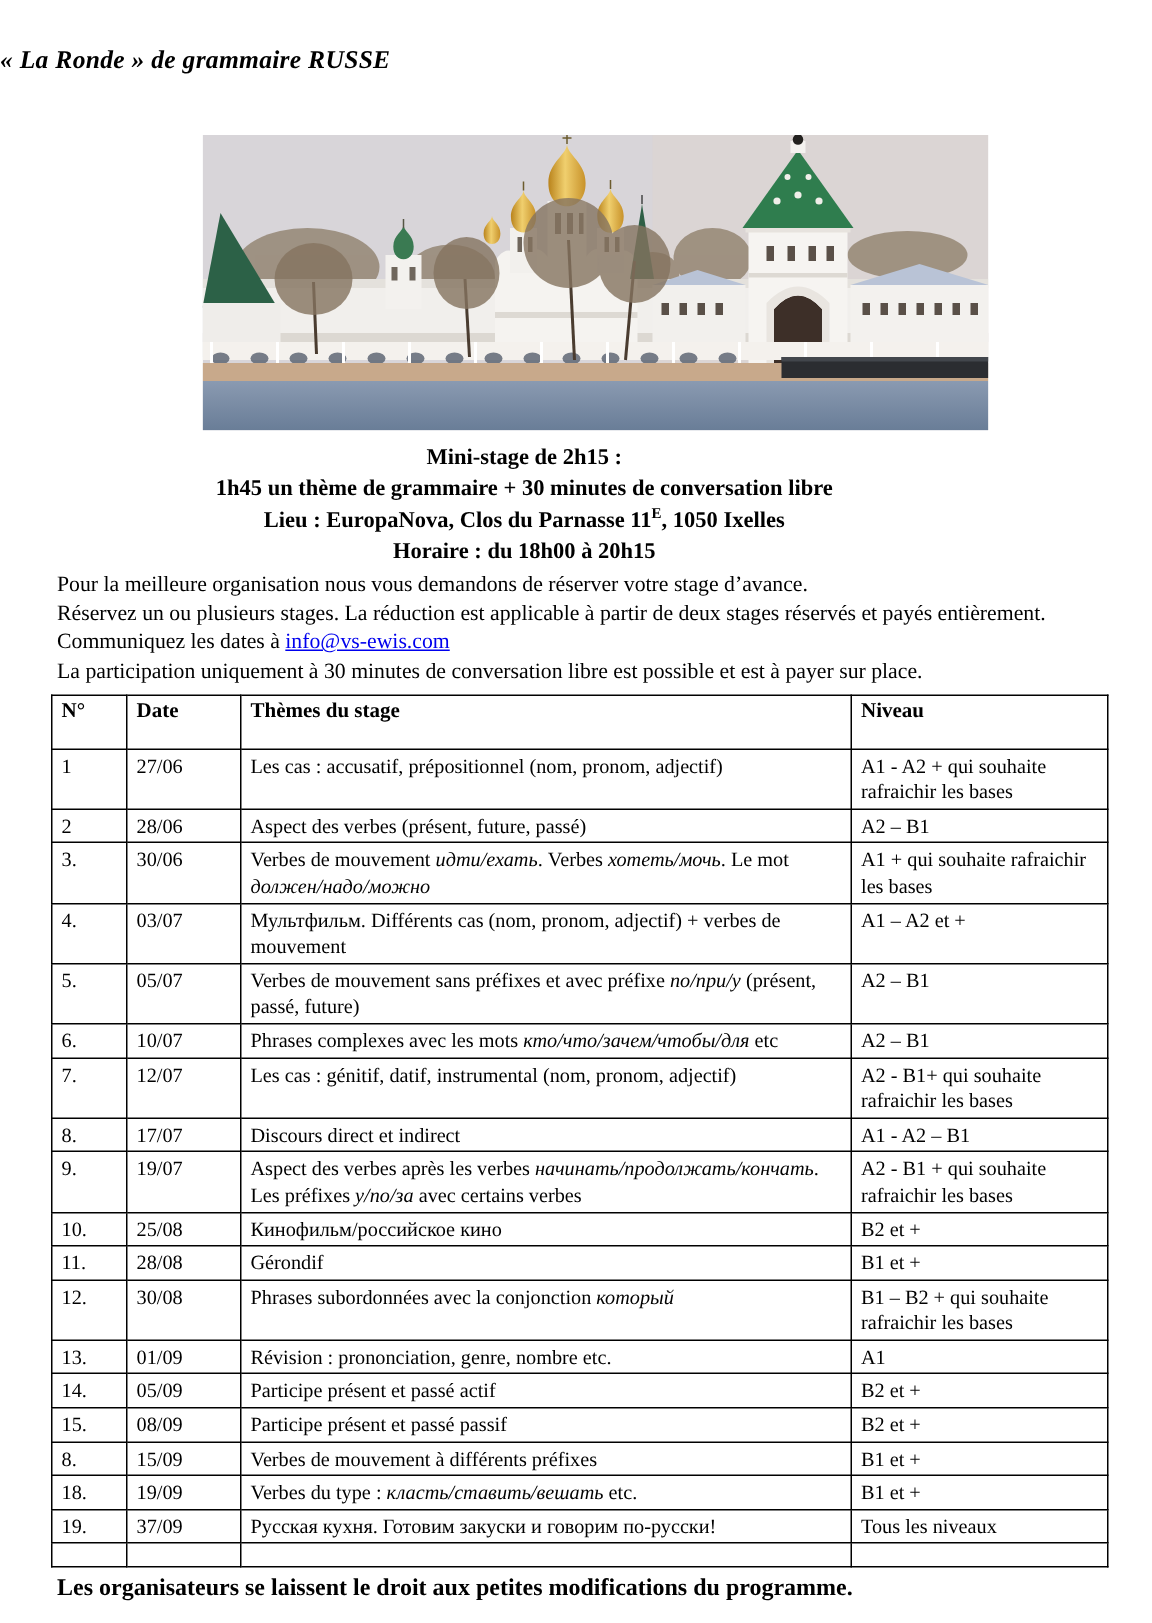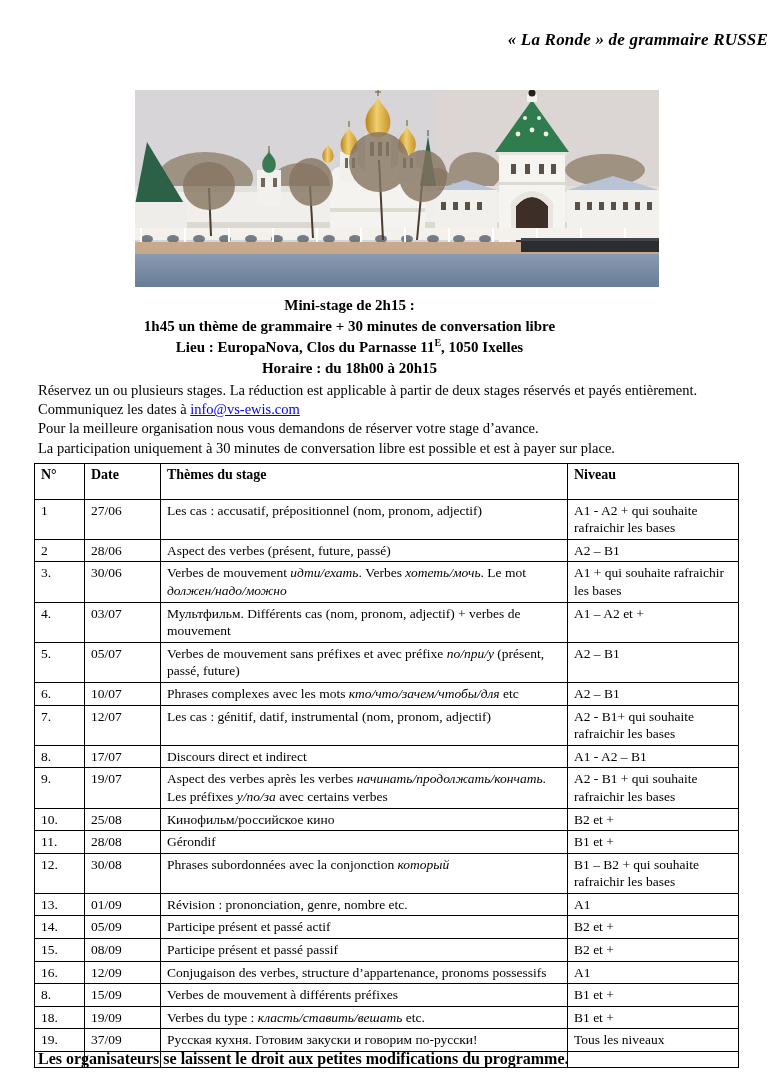--- a/index.html
+++ b/index.html
@@ -1,19 +1,19 @@
 <!DOCTYPE html>
 <html><head>
 <meta charset="utf-8">
 <style>
   html,body{margin:0;padding:0;background:#ffffff;}
   body{width:768px;height:1082px;font-family:"Liberation Serif","DejaVu Serif",serif;color:#000;overflow:hidden;}
   .page{position:relative;width:768px;height:1082px;background:#fff;}
 
-  .title{margin:0;padding-top:30px;text-align:right;font-size:17px;font-weight:bold;font-style:italic;letter-spacing:.2px;}
+  .title{margin:0;padding-top:30px;text-align:left;font-size:17px;font-weight:bold;font-style:italic;letter-spacing:.2px;}
 
   .photo-wrap{position:absolute;left:135px;top:90px;width:524px;height:197px;overflow:hidden;}
   .photo-wrap svg{display:block;}
 
   .intro{position:absolute;left:0;top:295px;width:699px;text-align:center;font-weight:bold;font-size:15px;}
   .intro p{margin:0;line-height:21px;}
   .intro sup{font-size:10px;vertical-align:super;line-height:0;}
 
   .para{position:absolute;left:38px;top:381px;width:700px;font-size:14.5px;}
   .para p{margin:0;line-height:19.2px;}
@@ -204,22 +204,22 @@
   </div>
 
   <div class="intro">
     <p>Mini-stage de 2h15 :</p>
     <p>1h45 un thème de grammaire + 30 minutes de conversation libre</p>
     <p><span>Lieu : EuropaNova, Clos du Parnasse 11</span><sup>E</sup><span>, 1050 Ixelles</span></p>
     <p>Horaire : du 18h00 à 20h15</p>
   </div>
 
   <div class="para">
+    <p>Pour la meilleure organisation nous vous demandons de réserver votre stage d’avance.</p>
     <p><span>Réservez un ou plusieurs stages. La réduction est applicable à partir de deux stages réservés et payés entièrement. Communiquez les dates à </span><a href="#" class="mail-link">info@vs-ewis.com</a></p>
-    <p>Pour la meilleure organisation nous vous demandons de réserver votre stage d’avance.</p>
     <p>La participation uniquement à 30 minutes de conversation libre est possible et est à payer sur place.</p>
   </div>
 
   <table class="schedule">
     <colgroup>
       <col class="c-num">
         <col class="c-date">
         <col class="c-theme">
         <col class="c-level">
     </colgroup>
@@ -316,26 +316,20 @@
           <td><span>Participe présent et passé actif</span></td>
           <td>B2 et +</td>
         </tr>
         <tr>
           <td>15.</td>
           <td>08/09</td>
           <td><span>Participe présent et passé passif</span></td>
           <td>B2 et +</td>
         </tr>
         <tr>
-          <td>16.</td>
-          <td>12/09</td>
-          <td><span>Conjugaison des verbes, structure d’appartenance, pronoms possessifs</span></td>
-          <td>A1</td>
-        </tr>
-        <tr>
           <td>8.</td>
           <td>15/09</td>
           <td><span>Verbes de mouvement à différents préfixes</span></td>
           <td>B1 et +</td>
         </tr>
         <tr>
           <td>18.</td>
           <td>19/09</td>
           <td><span>Verbes du type : </span><i>класть/ставить/вешать</i><span> etc.</span></td>
           <td>B1 et +</td>

